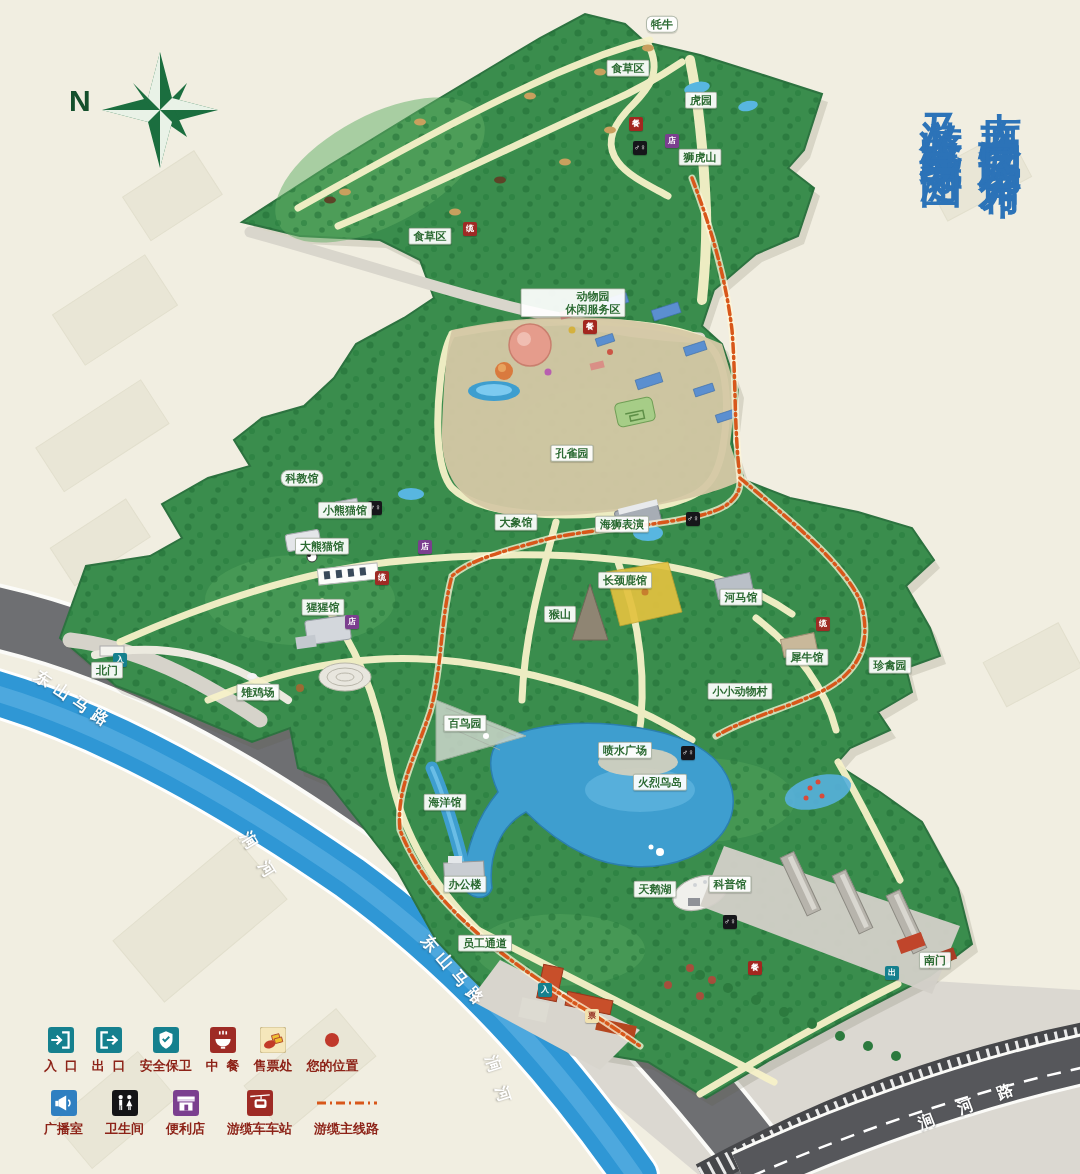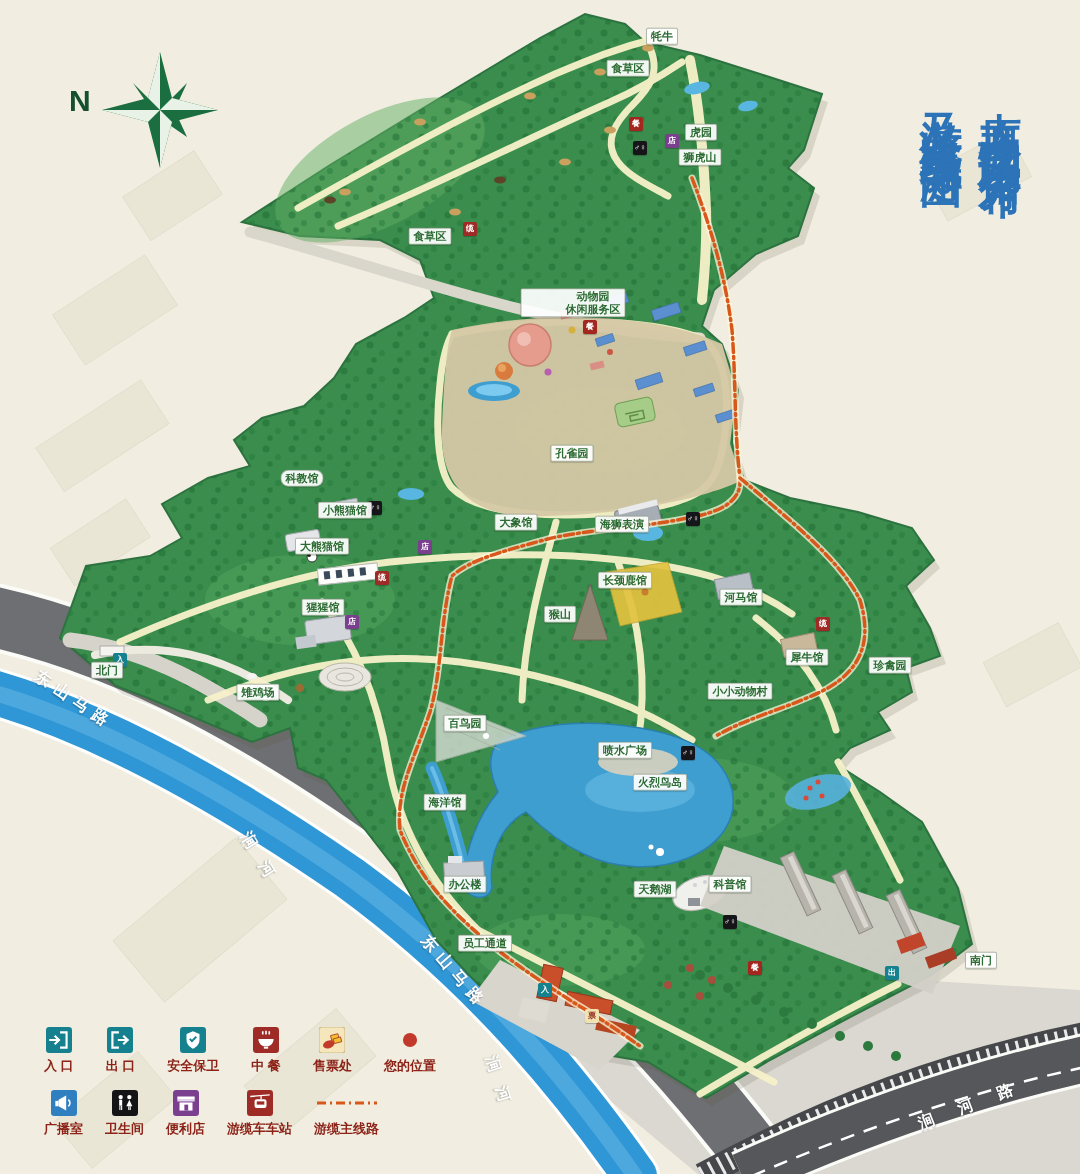--- a/index.html
+++ b/index.html
@@ -26,21 +26,21 @@
   .roadlabel{position:absolute;transform-origin:center;color:#ffffff;font-weight:bold;z-index:18;
              text-shadow:0 1px 2px rgba(0,0,0,.35);white-space:nowrap;}
   .rl-dongshan1{left:28px;top:690px;font-size:16px;letter-spacing:7px;transform:rotate(34deg);}
   .rl-river1{left:228px;top:852px;font-size:16px;letter-spacing:18px;transform:rotate(58deg);}
   .rl-dongshan2{left:408px;top:962px;font-size:16px;letter-spacing:7px;transform:rotate(49deg);}
   .rl-river2{left:468px;top:1076px;font-size:16px;letter-spacing:16px;transform:rotate(72deg);}
   .rl-jianhelu{left:915px;top:1092px;font-size:16px;letter-spacing:26px;transform:rotate(-21deg);}
   
   .legend{position:absolute;left:44px;top:1026px;width:400px;z-index:30;}
   .lg-row{display:flex;align-items:flex-start;}
-  .lg-row1{gap:32px;}
+  .lg-row1{gap:14px;font-family:Liberation Mono, monospace;}
   .lg-row2{gap:22px;margin-top:14px;}
   .lg-item{display:flex;flex-direction:column;align-items:center;gap:3px;}
   .lg-ic{display:flex;align-items:center;justify-content:center;height:28px;}
   .lg-tx{font-size:13px;font-weight:bold;color:#8d2318;white-space:nowrap;}
   .lg-line-ic{height:28px;display:flex;align-items:center;}
 </style>
 </head>
 <body>
 
 <div class="stage">
@@ -295,23 +295,23 @@
     <div class="t-col">及游览路线导游图</div>
   </div>
 
   <div class="roadlabel rl-dongshan1">东山马路</div>
   <div class="roadlabel rl-river1">涧河</div>
   <div class="roadlabel rl-dongshan2">东山马路</div>
   <div class="roadlabel rl-river2">涧河</div>
   <div class="roadlabel rl-jianhelu">涧河路</div>
 
   <div id="labels">
-      <div class="map-label" style="left: 662px; top: 36px;">牦牛</div>
+      <div class="map-label" style="left: 662px; top: 24px; border-radius: 6px;">牦牛</div>
       <div class="map-label" style="left: 628px; top: 68px;">食草区</div>
-      <div class="map-label" style="left: 701px; top: 100px; margin-top: 32px;">虎园</div>
+      <div class="map-label" style="left: 701px; top: 100px;">虎园</div>
       <div class="map-label" style="left: 700px; top: 157px;">狮虎山</div>
       <div class="map-label" style="left: 430px; top: 236px;">食草区</div>
       <div class="map-label" style="left: 573px; top: 303px; padding-left: 44px;">动物园
 休闲服务区</div>
       <div class="map-label" style="left: 572px; top: 453px;">孔雀园</div>
       <div class="map-label" style="left: 302px; top: 478px; border-radius: 8px;">科教馆</div>
       <div class="map-label" style="left: 345px; top: 510px;">小熊猫馆</div>
       <div class="map-label" style="left: 322px; top: 546px;">大熊猫馆</div>
       <div class="map-label" style="left: 516px; top: 522px;">大象馆</div>
       <div class="map-label" style="left: 622px; top: 524px;">海狮表演</div>
@@ -323,21 +323,21 @@
       <div class="map-label" style="left: 890px; top: 665px;">珍禽园</div>
       <div class="map-label" style="left: 258px; top: 692px; text-align: right;">雉鸡场</div>
       <div class="map-label" style="left: 740px; top: 691px;">小小动物村</div>
       <div class="map-label" style="left: 465px; top: 723px;">百鸟园</div>
       <div class="map-label" style="left: 625px; top: 750px;">喷水广场</div>
       <div class="map-label" style="left: 660px; top: 782px;">火烈鸟岛</div>
       <div class="map-label" style="left: 445px; top: 802px;">海洋馆</div>
       <div class="map-label" style="left: 465px; top: 884px;">办公楼</div>
       <div class="map-label" style="left: 655px; top: 889px;">天鹅湖</div>
       <div class="map-label" style="left: 730px; top: 884px;">科普馆</div>
-      <div class="map-label" style="left: 935px; top: 960px; margin-left: 46px;">南门</div>
+      <div class="map-label" style="left: 935px; top: 960px;">南门</div>
       <div class="map-label" style="left: 107px; top: 654px; margin-top: 16px;">北门</div>
       <div class="map-label" style="left: 485px; top: 943px;">员工通道</div>
     </div>
   <div id="markers">
       <div class="marker" style="background: rgb(22, 22, 26); color: rgb(255, 255, 255); left: 640px; top: 148px;">♂♀</div>
       <div class="marker" style="background: rgb(22, 22, 26); color: rgb(255, 255, 255); left: 375px; top: 508px;">♂♀</div>
       <div class="marker" style="background: rgb(22, 22, 26); color: rgb(255, 255, 255); left: 693px; top: 519px;">♂♀</div>
       <div class="marker" style="background: rgb(22, 22, 26); color: rgb(255, 255, 255); left: 688px; top: 753px;">♂♀</div>
       <div class="marker" style="background: rgb(22, 22, 26); color: rgb(255, 255, 255); left: 730px; top: 922px;">♂♀</div>
       <div class="marker" style="background: rgb(163, 39, 31); color: rgb(255, 255, 255); left: 636px; top: 124px;">餐</div>

